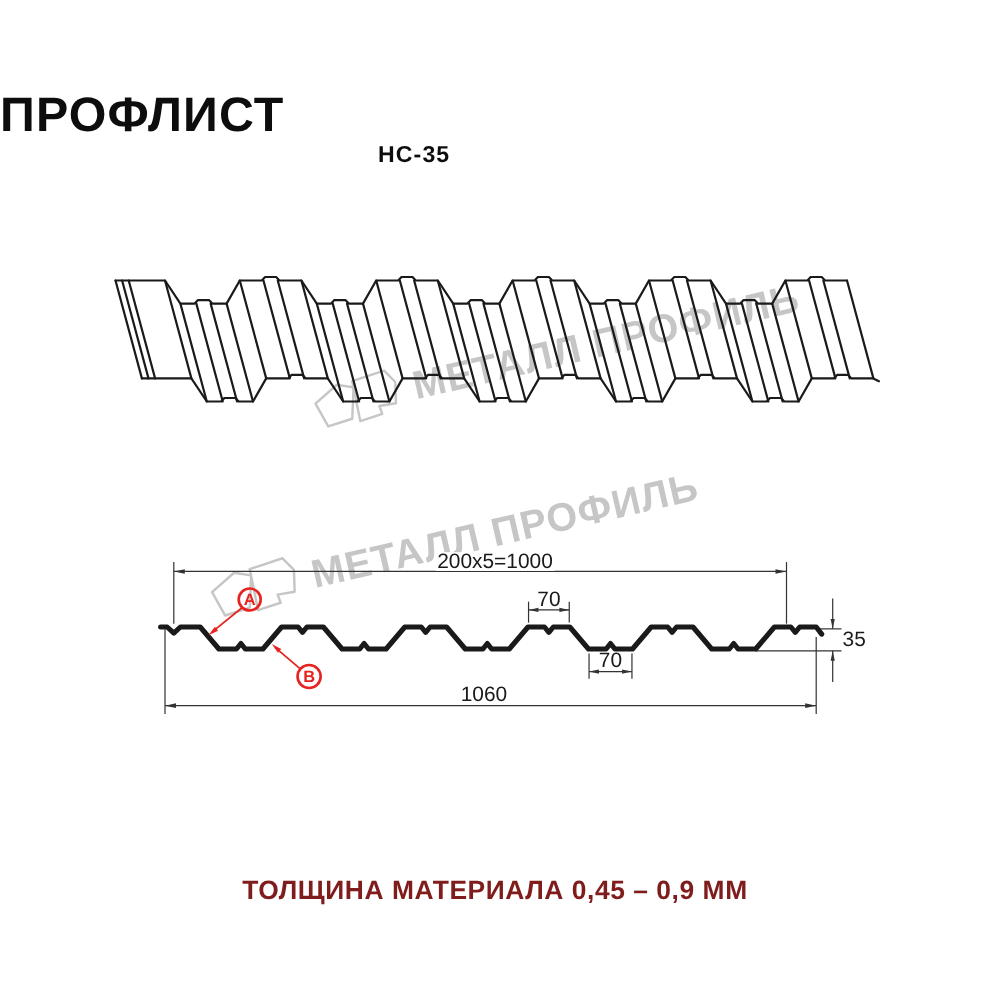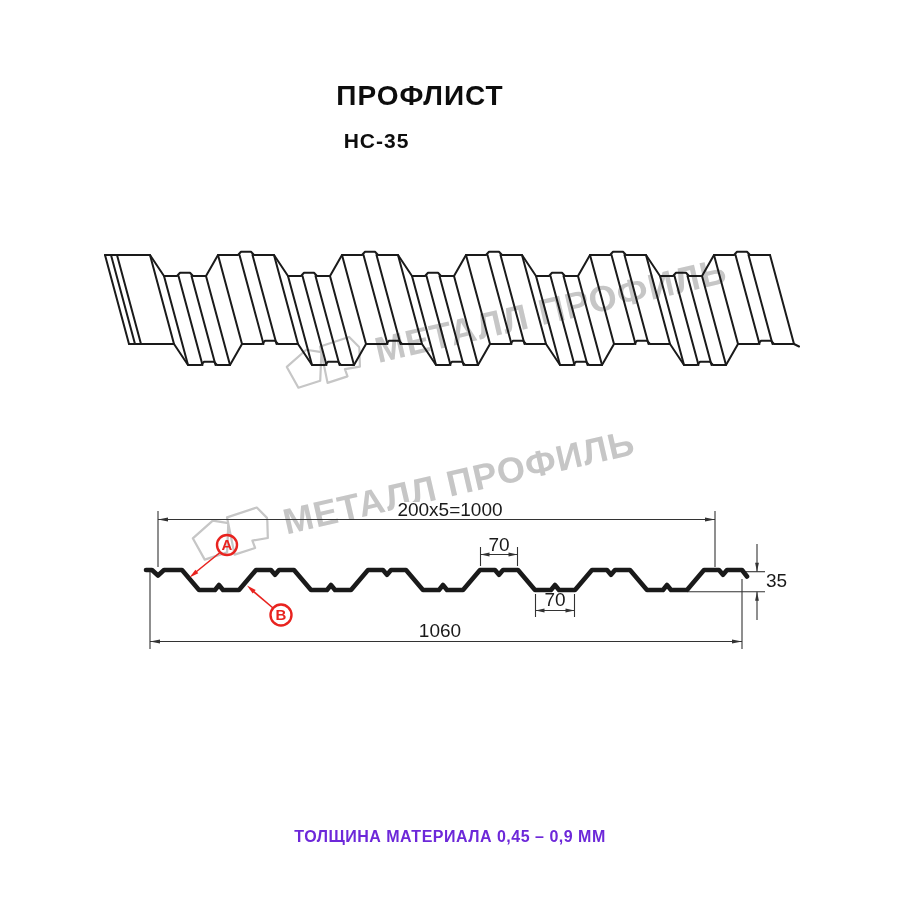--- a/index.html
+++ b/index.html
@@ -7,30 +7,30 @@
     --dim:#333333;
     --accent:#e8231f;
     --wm:#c6c6c6;
   }
   html,body{margin:0;padding:0;background:#fff;}
   .page{
     position:relative;width:900px;height:900px;background:#fff;overflow:hidden;
     font-family:"Liberation Sans",sans-serif;color:#111;
   }
   .title{
-    position:absolute;top:80px;left:0;width:840px;text-align:center;
-    font-size:28px;font-weight:bold;letter-spacing:1px;color:#0d0d0d;z-index:3;
+    position:absolute;top:80px;left:0;width:840px;
+    font-size:44px;font-weight:bold;letter-spacing:1px;color:#0d0d0d;z-index:3;
   }
   .subtitle{
     position:absolute;top:129px;left:0;width:753px;text-align:center;
     font-size:21px;font-weight:bold;letter-spacing:1px;color:#0d0d0d;z-index:3;
   }
   .footer-note{
-    position:absolute;top:828px;left:0;width:900px;text-align:center;
-    font-size:16px;font-weight:bold;letter-spacing:.5px;color:#6d28d9;z-index:3;
+    position:absolute;top:796px;left:0;width:900px;text-align:center;
+    font-size:24px;font-weight:bold;letter-spacing:.5px;color:#7f1d1d;z-index:3;
   }
   .wm{
     position:absolute;display:flex;align-items:center;gap:14px;
     transform:rotate(-13deg);transform-origin:left center;
     color:var(--wm);font-weight:bold;font-size:36px;letter-spacing:1px;
     white-space:nowrap;z-index:1;user-select:none;
   }
   .wm-1{left:286px;top:350px;}
   .wm-2{left:192px;top:521px;}
   .wm-logo{flex:0 0 auto;}

